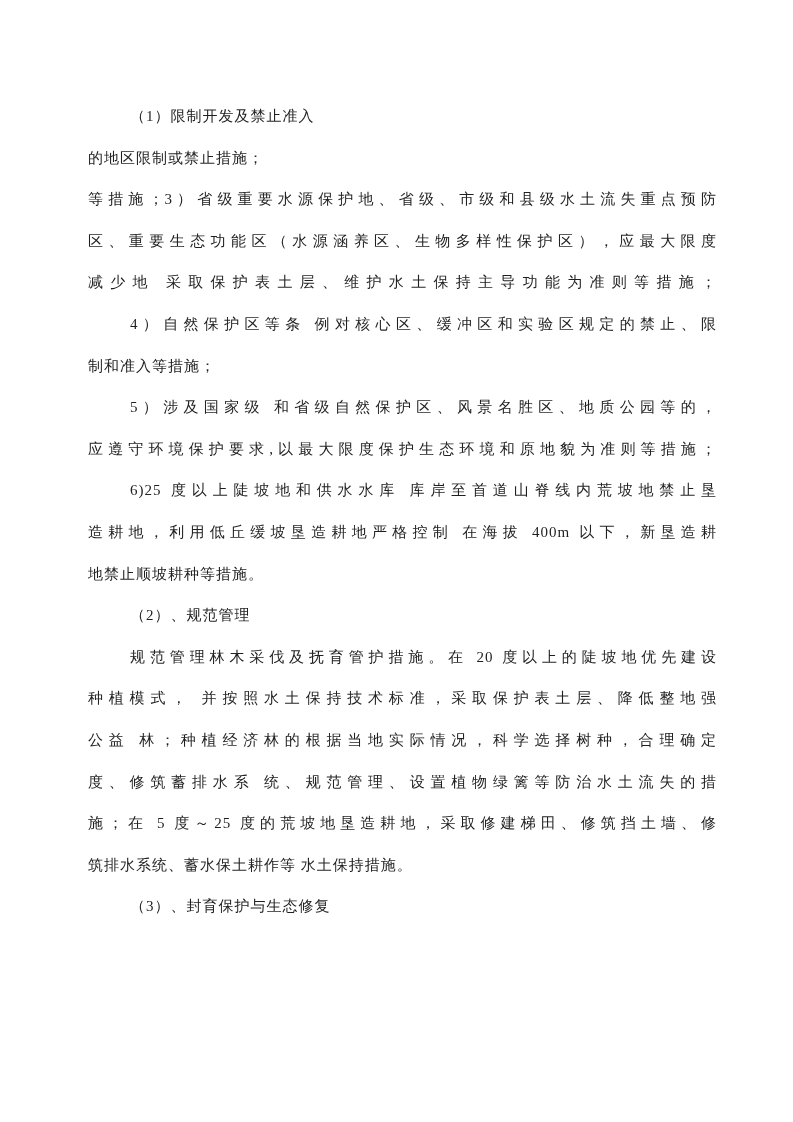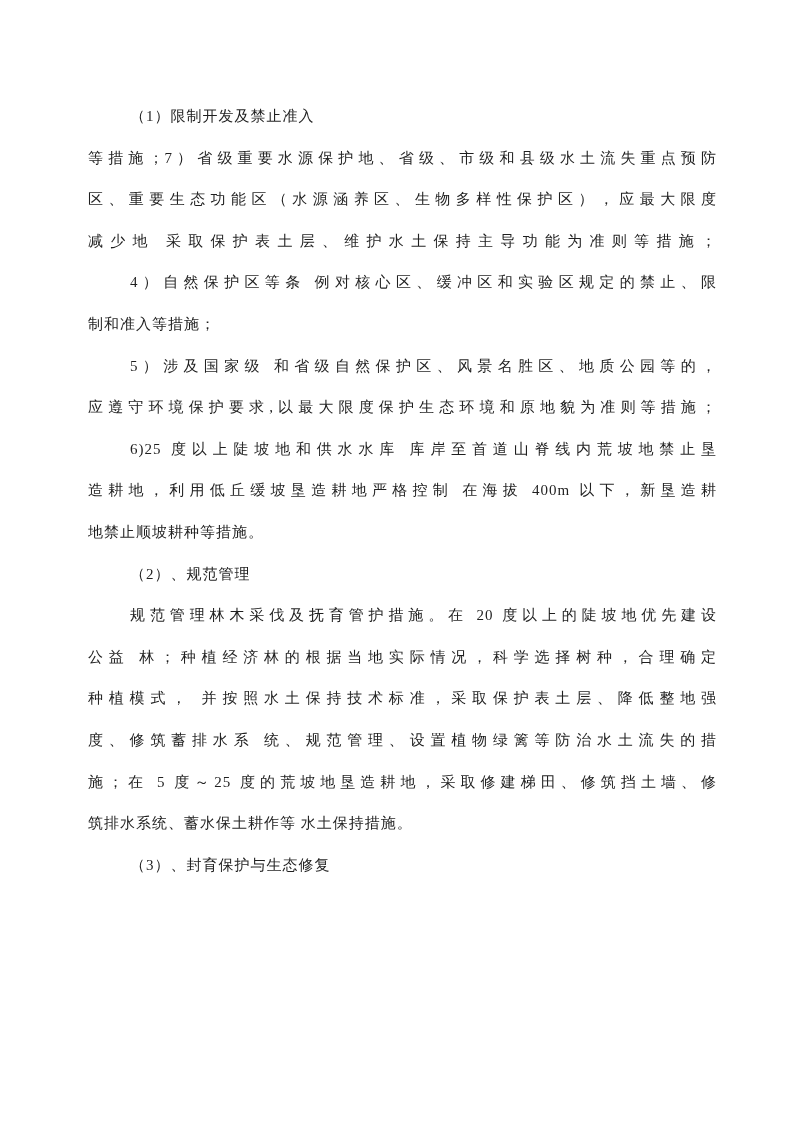--- a/index.html
+++ b/index.html
@@ -33,31 +33,32 @@
   }
   .line.indent {
     text-indent: 42px;
   }
 </style>
 </head>
 <body>
 
 <div class="page" style="background: rgb(255, 255, 255); color: rgb(31, 31, 31);">
   <div class="line indent">（1）限制开发及禁止准入</div>
-  <div class="line just">等措施；7）省级重要水源保护地、省级、市级和县级水土流失重点预防</div>
+  <div class="line">的地区限制或禁止措施；</div>
+  <div class="line just">等措施；3）省级重要水源保护地、省级、市级和县级水土流失重点预防</div>
   <div class="line just">区、重要生态功能区（水源涵养区、生物多样性保护区），应最大限度</div>
   <div class="line just">减少地 采取保护表土层、维护水土保持主导功能为准则等措施；</div>
   <div class="line indent just">4）自然保护区等条 例对核心区、缓冲区和实验区规定的禁止、限</div>
   <div class="line">制和准入等措施；</div>
   <div class="line indent just">5）涉及国家级 和省级自然保护区、风景名胜区、地质公园等的，</div>
   <div class="line just">应遵守环境保护要求,以最大限度保护生态环境和原地貌为准则等措施；</div>
   <div class="line indent just">6)25 度以上陡坡地和供水水库 库岸至首道山脊线内荒坡地禁止垦</div>
   <div class="line just">造耕地，利用低丘缓坡垦造耕地严格控制 在海拔 400m 以下，新垦造耕</div>
   <div class="line">地禁止顺坡耕种等措施。</div>
   <div class="line indent">（2）、规范管理</div>
   <div class="line indent just">规范管理林木采伐及抚育管护措施。在 20 度以上的陡坡地优先建设</div>
+  <div class="line just">种植模式， 并按照水土保持技术标准，采取保护表土层、降低整地强</div>
   <div class="line just">公益 林；种植经济林的根据当地实际情况，科学选择树种，合理确定</div>
-  <div class="line just">种植模式， 并按照水土保持技术标准，采取保护表土层、降低整地强</div>
   <div class="line just">度、修筑蓄排水系 统、规范管理、设置植物绿篱等防治水土流失的措</div>
   <div class="line just">施；在 5 度～25 度的荒坡地垦造耕地，采取修建梯田、修筑挡土墙、修</div>
   <div class="line">筑排水系统、蓄水保土耕作等 水土保持措施。</div>
   <div class="line indent">（3）、封育保护与生态修复</div>
 </div>
 
 </body></html>

